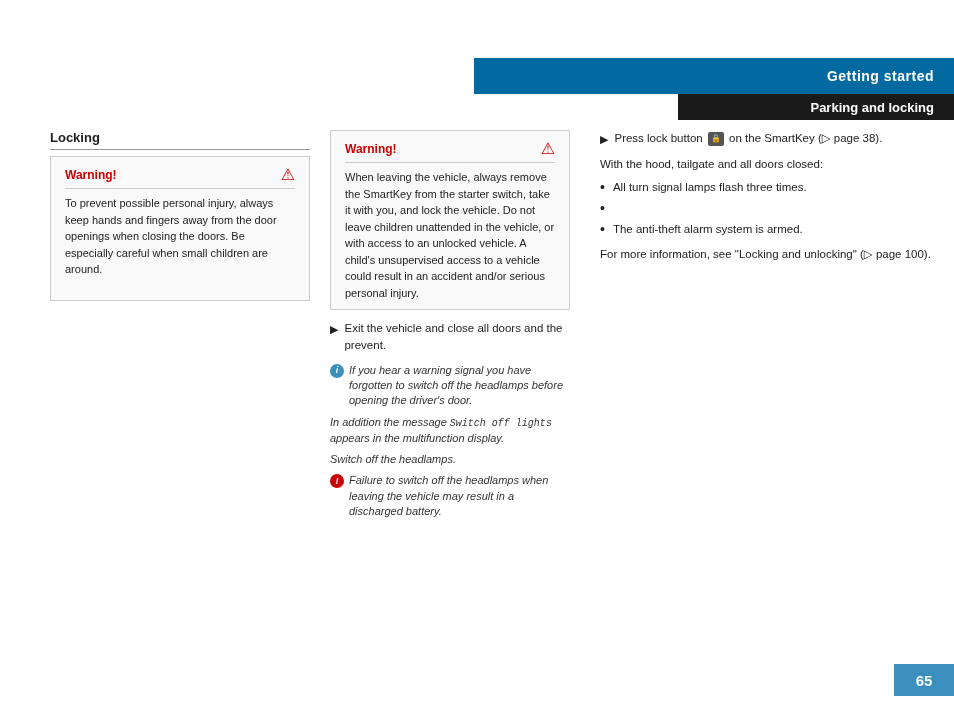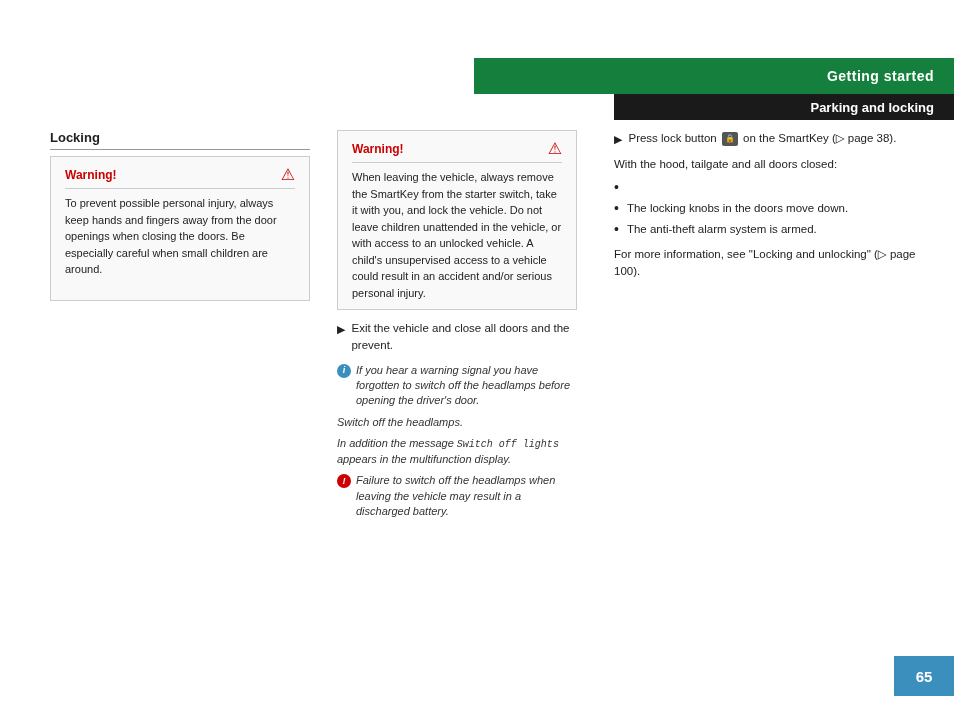--- a/index.html
+++ b/index.html
@@ -14,77 +14,77 @@
       position: relative;
     }
 
     
     .header-bar {
       position: absolute;
       top: 58px;
       right: 0;
       width: 480px;
       height: 36px;
-      background: #15803d;
+      background: #0369a1;
       display: flex;
       align-items: center;
       justify-content: flex-end;
       padding-right: 20px;
     }
     .header-title {
       color: #fff;
       font-weight: bold;
       font-size: 14px;
       letter-spacing: 0.5px;
     }
     .subheader-bar {
       position: absolute;
       top: 94px;
       right: 0;
-      width: 340px;
+      width: 276px;
       height: 26px;
       background: #1a1a1a;
       display: flex;
       align-items: center;
       justify-content: flex-end;
       padding-right: 20px;
     }
     .subheader-title {
       color: #fff;
       font-weight: bold;
       font-size: 13px;
     }
 
     
     .page-number-box {
       position: absolute;
       bottom: 20px;
       right: 0;
       width: 60px;
-      height: 40px;
+      height: 32px;
       background: #3a8fbc;
       display: flex;
       align-items: center;
       justify-content: center;
     }
     .page-number {
       color: #fff;
       font-weight: bold;
       font-size: 15px;
     }
 
     
     .content {
       position: absolute;
       top: 130px;
       left: 50px;
       right: 20px;
       bottom: 70px;
       display: flex;
-      gap: 7px;
+      gap: 0;
     }
 
     
     .col-left {
       width: 280px;
       flex-shrink: 0;
       padding-right: 20px;
     }
 
     
@@ -290,25 +290,25 @@
       <span>Exit the vehicle and close all doors and the prevent.</span>
     </div>
 
     <div class="info-note">
       <div class="info-icon">
         <span>i</span>
       </div>
       <span>If you hear a warning signal you have forgotten to switch off the headlamps before opening the driver's door.</span>
     </div>
 
-    <p class="italic-block">Switch off the headlamps.</p>
-
     <p class="italic-block">
       <span>In addition the message </span><span class="code-text">Switch off lights</span><span> appears in the multifunction display.</span>
     </p>
+
+    <p class="italic-block">Switch off the headlamps.</p>
 
     <div class="info-note">
       <div class="warn-icon-red">
         <span>!</span>
       </div>
       <span class="italic-block" style="margin-bottom:0;">Failure to switch off the headlamps when leaving the vehicle may result in a discharged battery.</span>
     </div>
   </div>
 
   <div class="col-right">
@@ -320,24 +320,24 @@
         <span class="lock-icon-inline">🔒</span>
         <span> on the SmartKey (▷ page 38).</span>
       </span>
     </div>
 
     <p class="right-col-text" style="margin-bottom:6px; margin-top:4px;">With the hood, tailgate and all doors closed:</p>
 
     <ul class="bullet-list">
       <li>
         <span class="bullet-dot">•</span>
+        <span>All turn signal lamps flash three times.</span>
       </li>
       <li>
         <span class="bullet-dot">•</span>
-        <span>The locking knobs in the doors move down.</span>
       </li>
       <li>
         <span class="bullet-dot">•</span>
         <span>The anti-theft alarm system is armed.</span>
       </li>
     </ul>
 
     <p class="right-col-text">For more information, see "Locking and unlocking" (▷ page 100).</p>
   </div>
 

